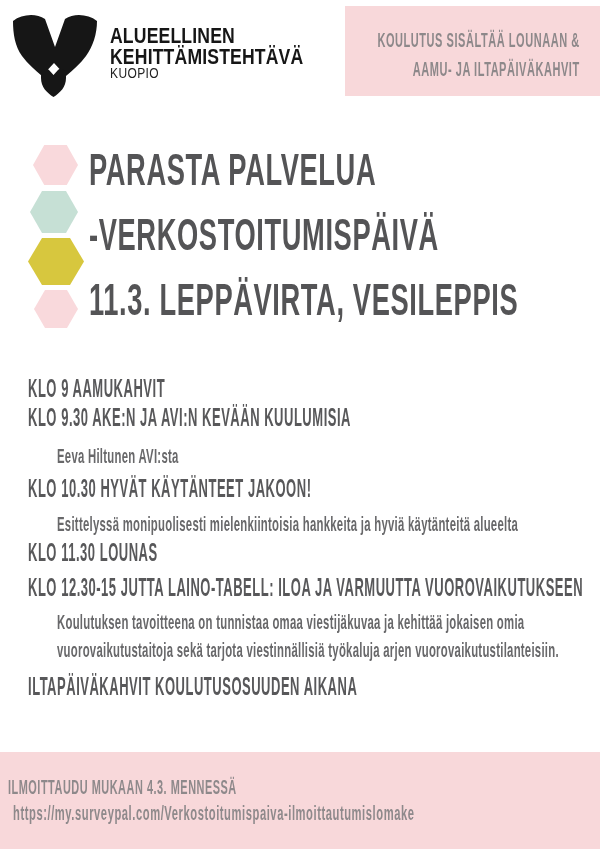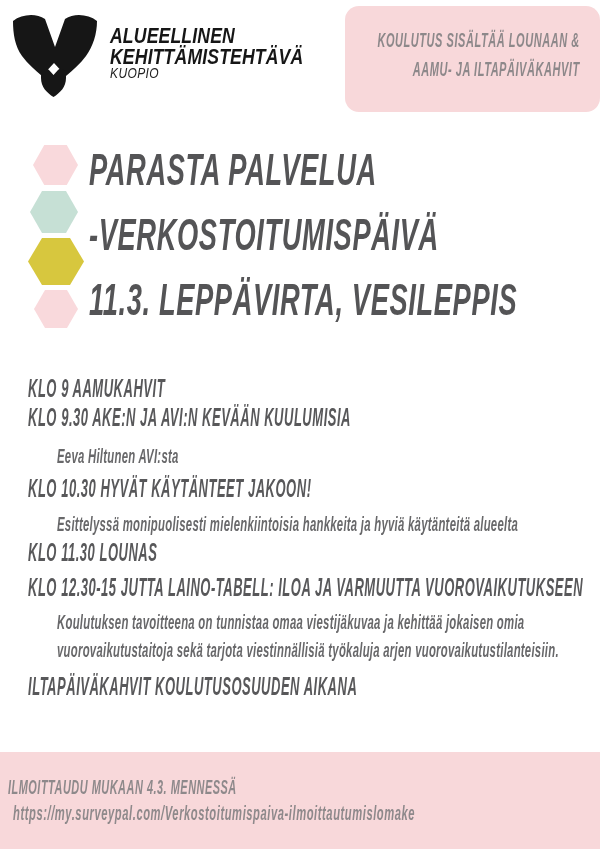--- a/index.html
+++ b/index.html
@@ -1,25 +1,25 @@
 <!DOCTYPE html>
 <html><head>
 <meta charset="utf-8">
 <style>
   html,body { margin:0; padding:0; }
   body { width:600px; height:849px; background:#ffffff; font-family:"Liberation Sans", sans-serif; }
-  .page { position:relative; width:600px; height:849px; background:#ffffff; overflow:hidden;font-style:italic; }
+  .page { position:relative; width:600px; height:849px; background:#ffffff; overflow:hidden; }
 
   
   .logo-mark { position:absolute; left:10px; top:12px; width:90px; height:88px; }
   .org-line { position:absolute; left:110px; color:#161616; font-weight:700; font-size:22px; line-height:21px; letter-spacing:0.2px; transform:scaleX(.8); transform-origin:left top; white-space:nowrap; }
   .org-city { position:absolute; left:110px; top:64px; color:#222; font-weight:400; font-size:15px; transform:scaleX(.8); transform-origin:left top; white-space:nowrap; letter-spacing:0.5px; }
 
   
-  .infobox { position:absolute; left:345px; top:6px; width:255px; height:106px; background:#f8d8da;border-radius:14px; }
+  .infobox { position:absolute; left:345px; top:6px; width:255px; height:90px; background:#f8d8da; }
   .infobox-text { position:absolute; right:20px; top:20px; text-align:right; color:#8d888a; font-weight:700; font-size:20px; line-height:29px; letter-spacing:1px; transform:scaleX(.55); transform-origin:right top; white-space:nowrap; }
 
   
   .hex { position:absolute; clip-path:polygon(25% 0%,75% 0%,100% 50%,75% 100%,25% 100%,0% 50%); }
   .hex1 { left:33px; top:145px; width:45px; height:40px; }
   .hex2 { left:30px; top:191px; width:48px; height:42px; }
   .hex3 { left:28px; top:238px; width:56px; height:47px; }
   .hex4 { left:34px; top:290px; width:44px; height:38px; }
 
   

